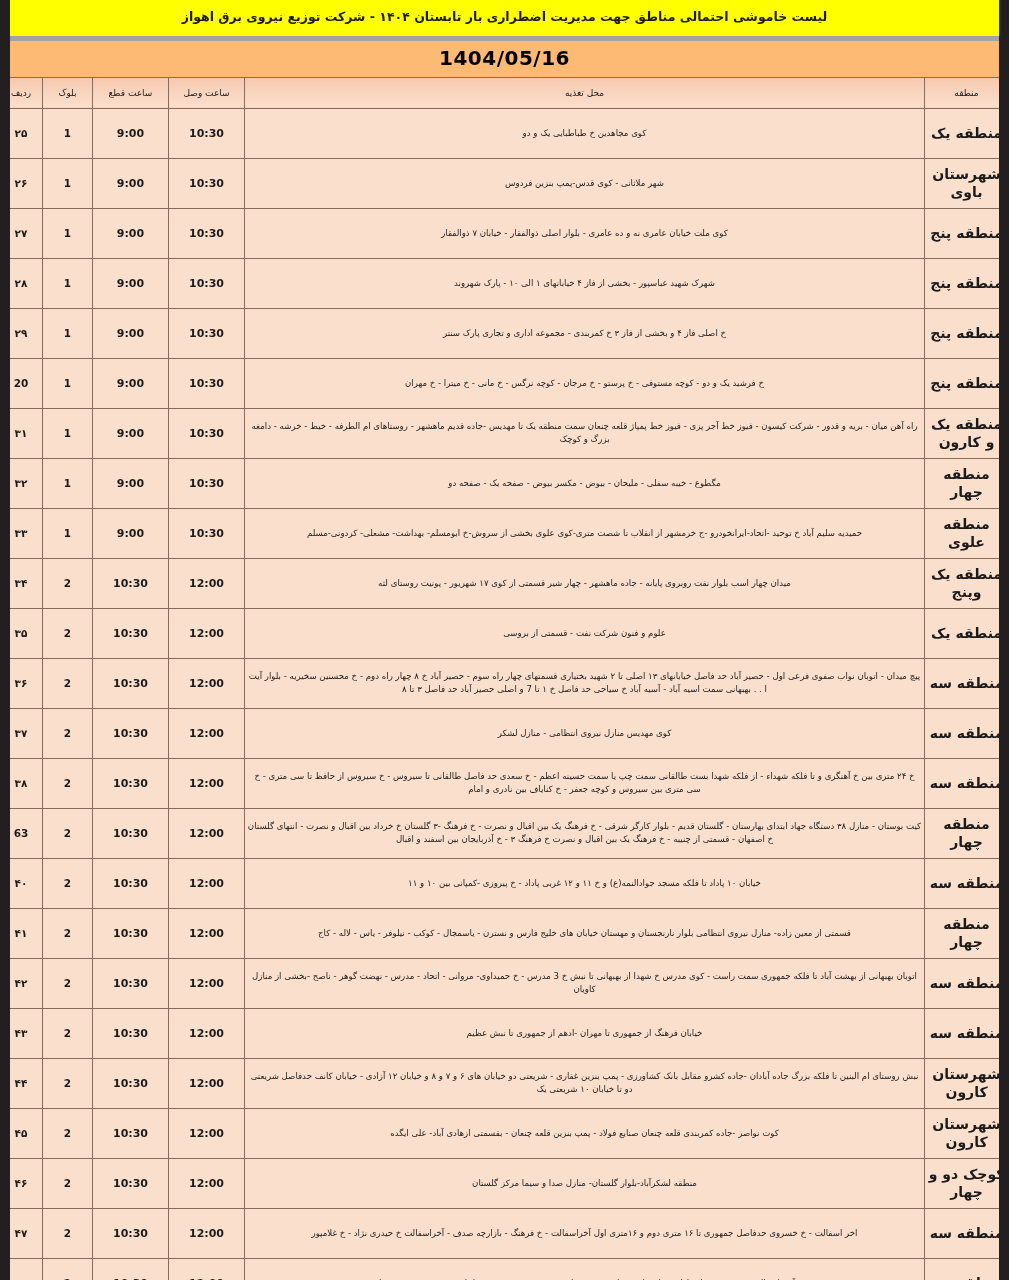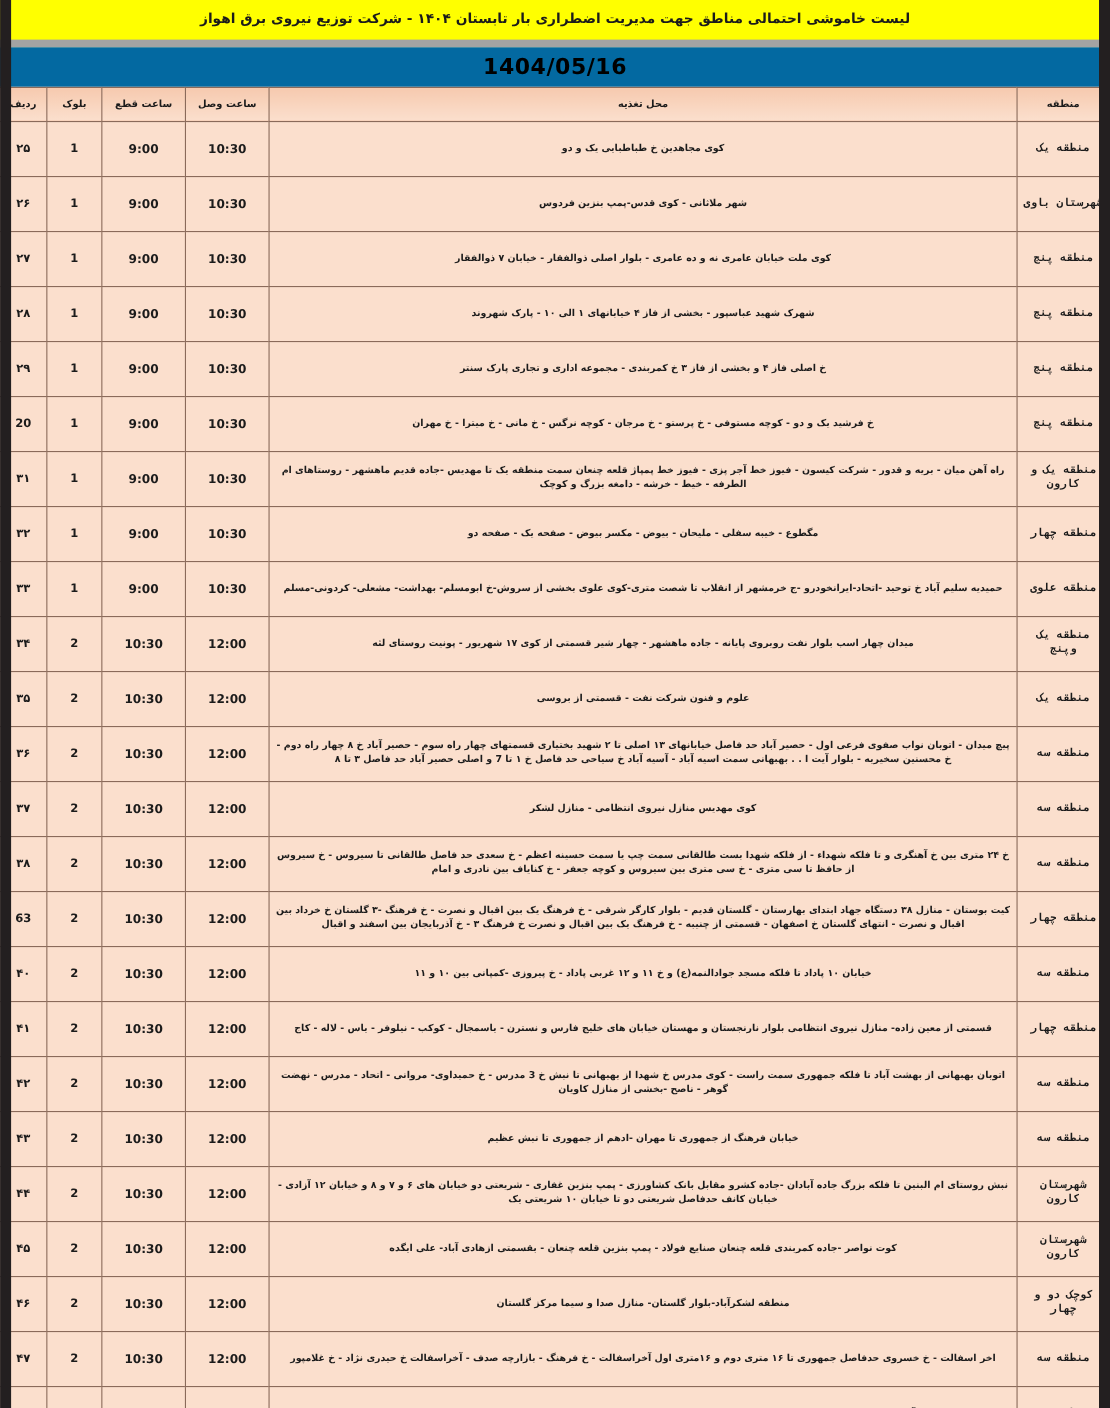--- a/index.html
+++ b/index.html
@@ -33,21 +33,21 @@
   #page::after  { left: 999px; }
 
   .banner-title {
     background: #ffff00;
     color: #1b1b1b;
     text-align: center;
     font-size: 12.5px;
     font-weight: bold;
     padding: 9px 10px 10px 10px;
     line-height: 1.35;
-    border-bottom: 7px solid #a3a3a3;
+    border-bottom: 5px solid #a3a3a3;
   }
   .banner-date {
     background: #f40000;
     color: #000000;
     text-align: center;
     font-size: 20px;
     font-weight: bold;
     letter-spacing: 0.5px;
     padding: 5px 0 7px 0;
     font-family: "DejaVu Sans", "Liberation Sans", sans-serif;
@@ -63,41 +63,40 @@
   table.sched td {
     border: 1px solid #8a6a5a;
     vertical-align: middle;
     text-align: center;
     color: #1b1b1b;
     background: #fbdfcd;
   }
   table.sched thead th {
     background: linear-gradient(to bottom, #f6c9ae, #fbdfcd);
     font-size: 9px;
-    font-weight: bold;
+    font-weight: normal;
     height: 26px;
     padding: 2px 2px;
   }
   col.c-zone    { width: 84px; }
   col.c-place   { width: 680px; }
   col.c-on      { width: 76px; }
   col.c-off     { width: 76px; }
   col.c-block   { width: 50px; }
   col.c-idx     { width: 43px; }
 
   td.zone {
-    font-size: 10px;
+    font-size: 14px;
     font-weight: bold;
     padding: 4px 3px;
     line-height: 1.3;
-    font-family: Liberation Mono, monospace;
   }
   td.place {
     font-size: 8.6px;
-    font-weight: bold;
+    font-weight: normal;
     padding: 6px 2px;
     line-height: 1.55;
     text-align: center;
   }
   td.time {
     font-size: 11px;
     font-weight: bold;
     font-family: "DejaVu Sans", "Liberation Sans", sans-serif;
     margin-left: 41px;
   }
@@ -106,21 +105,21 @@
     font-weight: bold;
   }
   tr.row { height: 50px; }
 </style>
 </head>
 <body>
 
 <div id="page">
 
   <div class="banner-title" style="background: rgb(255, 255, 0);">لیست خاموشی احتمالی مناطق جهت مدیریت اضطراری بار تابستان ۱۴۰۴ - شرکت توزیع نیروی برق اهواز</div>
-  <div class="banner-date" style="background: #0369a1;">1404/05/16</div>
+  <div class="banner-date" style="background: #fdba74;">1404/05/16</div>
 
   <table class="sched">
     <colgroup>
       <col class="c-zone">
         <col class="c-place">
         <col class="c-on">
         <col class="c-off">
         <col class="c-block">
         <col class="c-idx">
     </colgroup>

